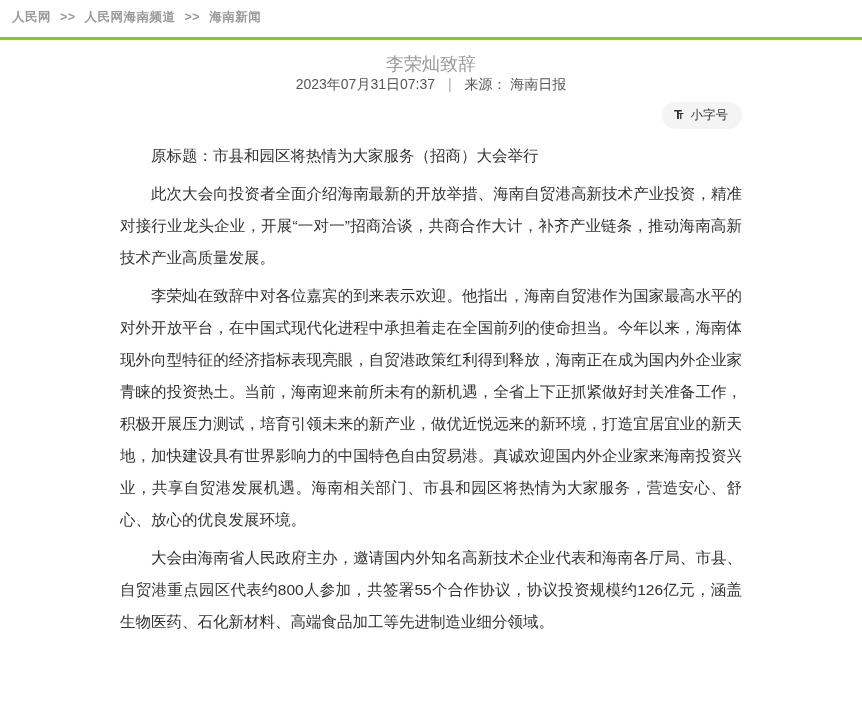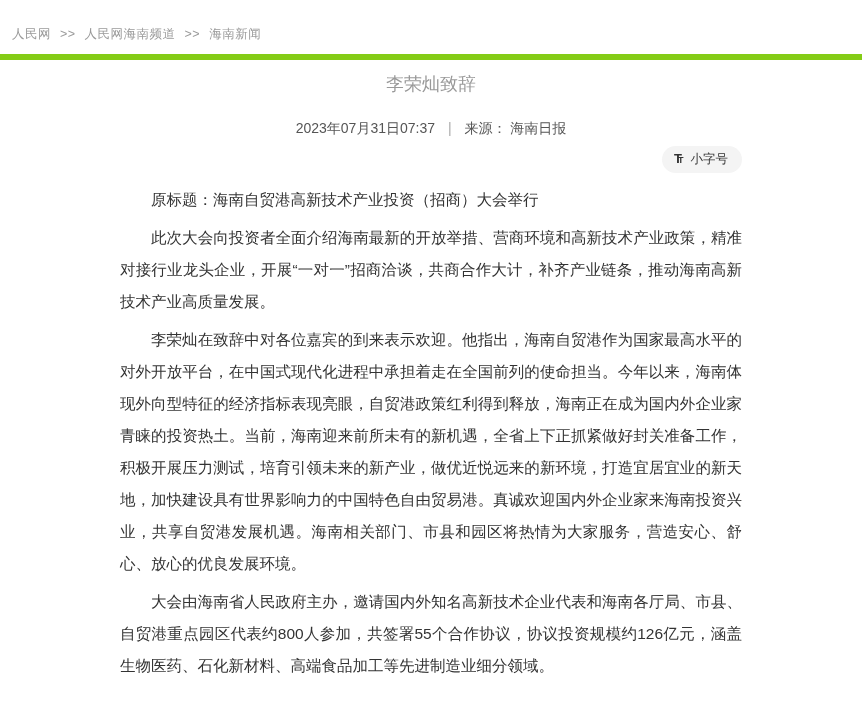--- a/index.html
+++ b/index.html
@@ -6,45 +6,45 @@
   body {
     width:862px; height:725px;
     background:#ffffff;
     font-family:"Liberation Sans","DejaVu Sans",sans-serif;
     overflow:hidden;
     -webkit-font-smoothing:antialiased;
   }
 
   
   .breadcrumb {
-    padding:26px 12px 11px 12px;
+    padding:9px 12px 11px 12px;
     font-size:12.5px;
     color:#9a9a9a;
-    border-bottom:6px solid #84cc16;
+    border-bottom:3px solid #84cc16;
     letter-spacing:.5px;
+    font-weight:bold;
   }
   .breadcrumb a { color:#9a9a9a; text-decoration:none; cursor:pointer; }
   .breadcrumb .sep { margin:0 5px; color:#9a9a9a; }
 
   
   .article-head { text-align:center; }
   .title {
     margin:26px auto 0;
     font-size:28px;
     font-weight:400;
     color:#000000;
     letter-spacing:1px;
   }
   .subtitle {
     margin-top:12px;
     font-size:18px;
     color:#999999;
   }
   .meta {
-    margin-top:24px;
     font-size:14px;
     color:#555555;
   }
   .meta .sep { margin:0 9px; color:#aaaaaa; }
   .meta a { color:#555555; text-decoration:none; cursor:pointer; }
 
   
   .toolbar {
     width:622px;
     margin:8px auto 0;
@@ -106,18 +106,18 @@
 <div class="toolbar">
   <button class="fontsize-btn">
     <span>
       <span class="t-big">T</span><span class="t-small">T</span>
     </span>
     <span>小字号</span>
   </button>
 </div>
 
 <div class="article-body">
-  <p>原标题：海南自贸港高新技术产业投资（招商）大会举行</p>
-  <p>此次大会向投资者全面介绍海南最新的开放举措、营商环境和高新技术产业政策，精准对接行业龙头企业，开展“一对一”招商洽谈，共商合作大计，补齐产业链条，推动海南高新技术产业高质量发展。</p>
+  <p>原标题：市县和园区将热情为大家服务（招商）大会举行</p>
+  <p>此次大会向投资者全面介绍海南最新的开放举措、海南自贸港高新技术产业投资，精准对接行业龙头企业，开展“一对一”招商洽谈，共商合作大计，补齐产业链条，推动海南高新技术产业高质量发展。</p>
   <p>李荣灿在致辞中对各位嘉宾的到来表示欢迎。他指出，海南自贸港作为国家最高水平的对外开放平台，在中国式现代化进程中承担着走在全国前列的使命担当。今年以来，海南体现外向型特征的经济指标表现亮眼，自贸港政策红利得到释放，海南正在成为国内外企业家青睐的投资热土。当前，海南迎来前所未有的新机遇，全省上下正抓紧做好封关准备工作，积极开展压力测试，培育引领未来的新产业，做优近悦远来的新环境，打造宜居宜业的新天地，加快建设具有世界影响力的中国特色自由贸易港。真诚欢迎国内外企业家来海南投资兴业，共享自贸港发展机遇。海南相关部门、市县和园区将热情为大家服务，营造安心、舒心、放心的优良发展环境。</p>
   <p>大会由海南省人民政府主办，邀请国内外知名高新技术企业代表和海南各厅局、市县、自贸港重点园区代表约800人参加，共签署55个合作协议，协议投资规模约126亿元，涵盖生物医药、石化新材料、高端食品加工等先进制造业细分领域。</p>
 
 </div>
 
 </body></html>

